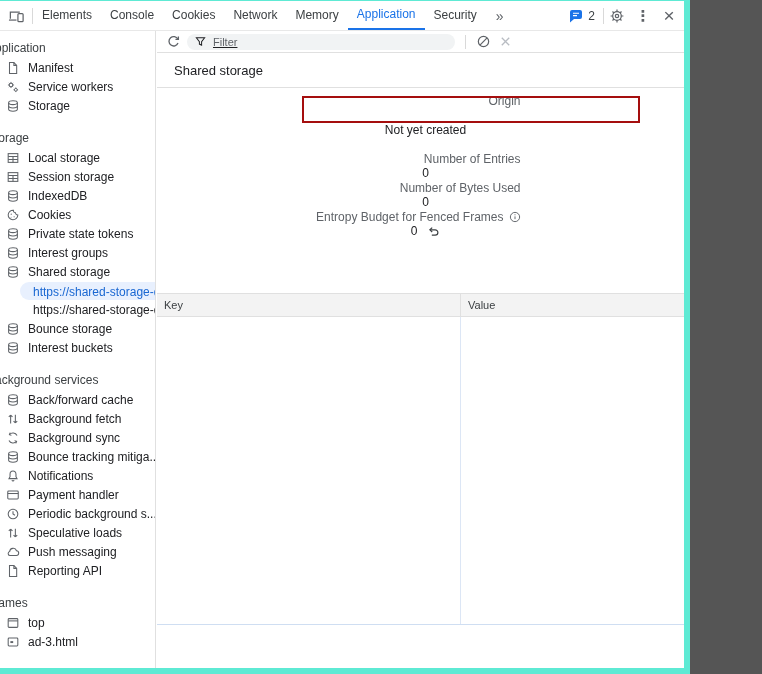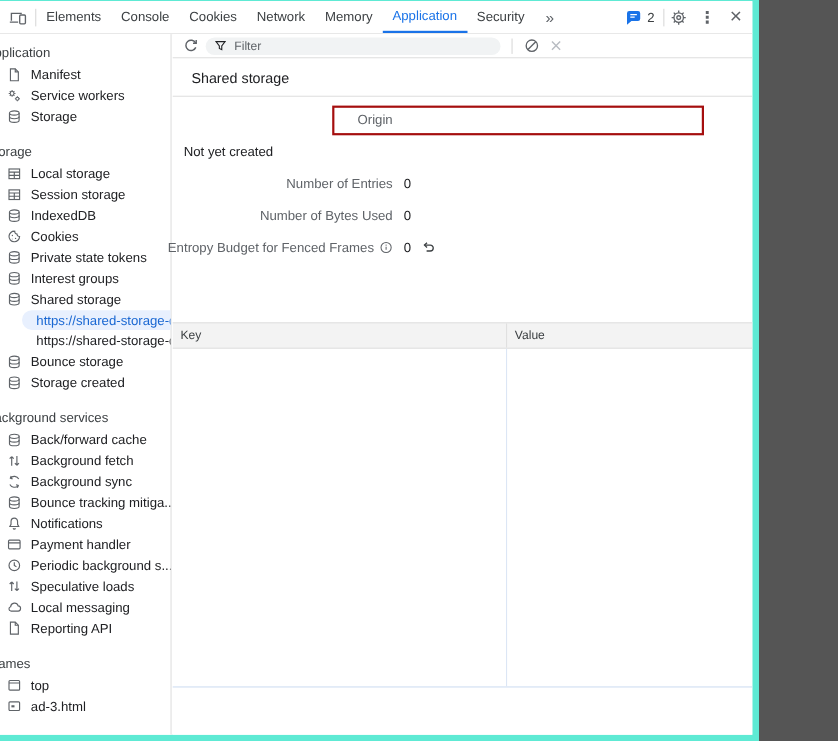--- a/index.html
+++ b/index.html
@@ -38,31 +38,31 @@
   .subrow:not(.selected) .lb{padding-left:13px;}
 
   
   .main{position:absolute;left:157px;top:30px;right:0;bottom:0;background:#fff;font-size:12px;color:#202124;}
   .mtoolbar{position:absolute;left:0;right:0;top:0;height:22px;border-bottom:1px solid #e0e0e0;
             display:flex;align-items:center;padding-left:6px;box-sizing:border-box;}
   .refresh-btn{width:20px;height:20px;display:flex;align-items:center;justify-content:center;color:#5f6368;flex:none;}
   .filter-pill{margin-left:4px;width:268px;height:16px;border-radius:8px;background:#f1f3f4;
                display:flex;align-items:center;padding:0 8px;box-sizing:border-box;gap:5px;flex:none;}
   .filter-pill input{border:none;outline:none;background:transparent;font-size:11px;color:#202124;width:100%;
-                     font-family:"Liberation Sans","DejaVu Sans",sans-serif;}
+                     font-family:"Liberation Sans","DejaVu Sans",sans-serif;text-decoration:underline;}
   .filter-pill input::placeholder{color:#5f6368;opacity:1;}
   .tsep{width:1px;height:14px;background:#d9d9d9;margin:0 6px 0 10px;flex:none;}
   .tool-ic{width:22px;height:22px;display:flex;align-items:center;justify-content:center;color:#5f6368;flex:none;}
   .tool-ic.disabled{color:#b8bcc2;}
 
   .mhead{position:absolute;left:0;right:0;top:23px;height:34px;border-bottom:1px solid #e0e0e0;
          display:flex;align-items:center;padding-left:17px;font-size:13px;color:#202124;box-sizing:border-box;}
 
   .report{position:absolute;top:63px;left:0;right:0;}
-  .rrow{height:29px;display:flex;align-items:center;position:relative;}
+  .rrow{height:29px;display:flex;align-items:center;position:relative;flex-direction:column;}
   .rlabel{width:200px;flex:none;display:flex;justify-content:flex-end;align-items:center;gap:5px;color:#5f6368;white-space:nowrap;}
   .rvalue{margin-left:10px;color:#202124;display:flex;align-items:center;gap:9px;white-space:nowrap;}
   .annot{position:absolute;left:145px;top:2px;width:334px;height:23px;border:2px solid #a50e0e;pointer-events:none;}
   .inf{width:13px;height:13px;display:flex;align-items:center;justify-content:center;color:#5f6368;}
   .rst{width:14px;height:14px;display:flex;align-items:center;justify-content:center;color:#3c4043;}
 
   .grid{position:absolute;top:262px;left:0;right:0;bottom:43px;}
   .ghead{height:22px;border-top:1px solid #e0e0e0;border-bottom:1px solid #e0e0e0;background:#f3f3f3;display:flex;}
   .gh{box-sizing:border-box;padding:0 7px;line-height:22px;color:#3c4043;font-size:11px;}
   .gh.key{width:304px;flex:none;border-right:1px solid #e0e0e0;}
@@ -251,21 +251,21 @@
         <span class="lb">Bounce storage</span>
       </div>
       <div class="srow">
         <span class="ic">
           <svg width="14" height="14" viewBox="0 0 16 16" fill="none" stroke="currentColor" stroke-width="1.2">
                 <ellipse cx="8" cy="4.2" rx="5" ry="2.2"></ellipse>
                 <path d="M3 4.2v7.6c0 1.2 2.2 2.2 5 2.2s5-1 5-2.2V4.2"></path>
                 <path d="M3 8c0 1.2 2.2 2.2 5 2.2S13 9.2 13 8"></path>
               </svg>
         </span>
-        <span class="lb">Storage created</span>
+        <span class="lb">Interest buckets</span>
       </div>
 
       <div class="sec-gap"></div>
       <div class="sec-h">Background services</div>
 
       <div class="srow">
         <span class="ic">
           <svg width="14" height="14" viewBox="0 0 16 16" fill="none" stroke="currentColor" stroke-width="1.2">
                 <ellipse cx="8" cy="4.2" rx="5" ry="2.2"></ellipse>
                 <path d="M3 4.2v7.6c0 1.2 2.2 2.2 5 2.2s5-1 5-2.2V4.2"></path>
@@ -339,21 +339,21 @@
               </svg>
         </span>
         <span class="lb">Speculative loads</span>
       </div>
       <div class="srow">
         <span class="ic">
           <svg width="14" height="14" viewBox="0 0 16 16" fill="none" stroke="currentColor" stroke-width="1.2">
                 <path d="M4.4 12h7.2a2.7 2.7 0 0 0 .4-5.4 4 4 0 0 0-7.8.9A2.3 2.3 0 0 0 4.4 12z"></path>
               </svg>
         </span>
-        <span class="lb">Local messaging</span>
+        <span class="lb">Push messaging</span>
       </div>
       <div class="srow">
         <span class="ic">
           <svg width="14" height="14" viewBox="0 0 16 16" fill="none" stroke="currentColor" stroke-width="1.2">
                 <path d="M4 1.8h5l3.2 3.2v9.2H4z"></path>
                 <path d="M9 1.8V5h3.2"></path>
               </svg>
         </span>
         <span class="lb">Reporting API</span>
       </div>

